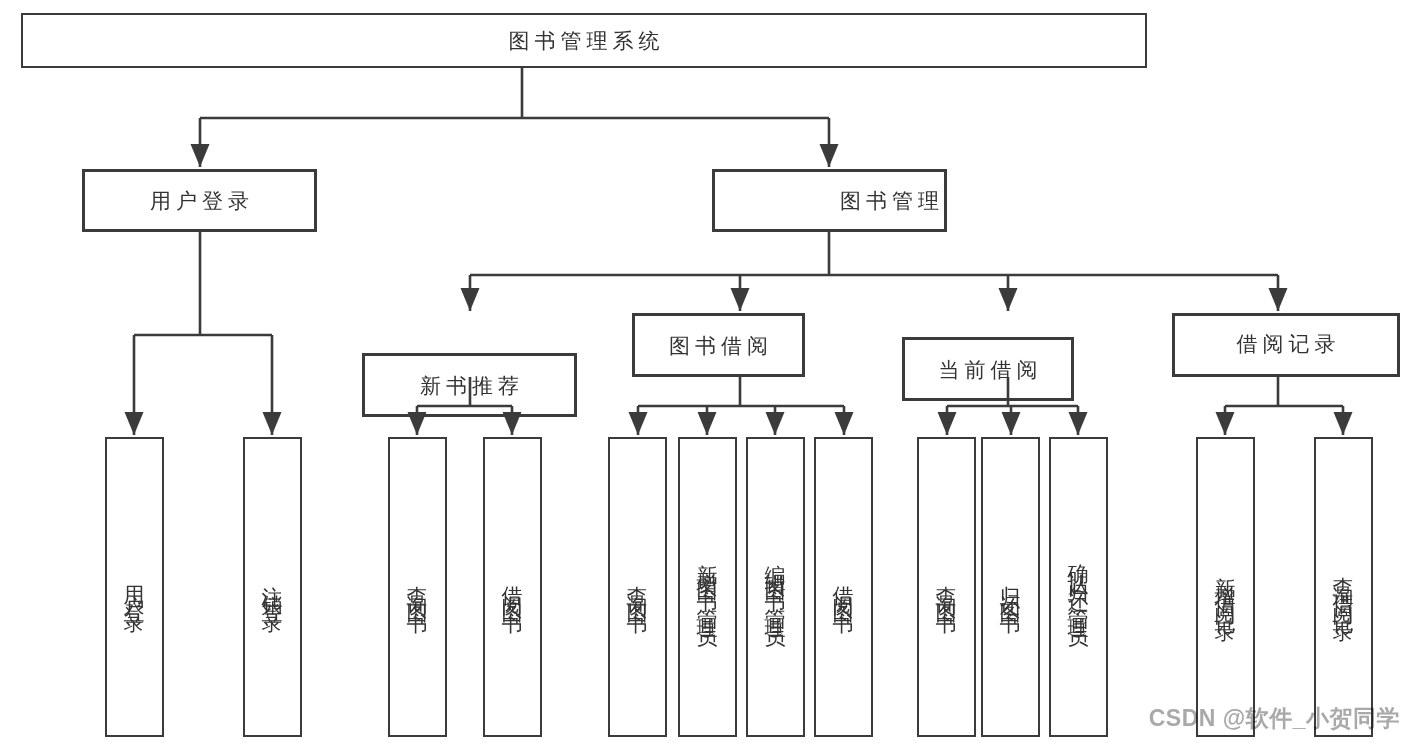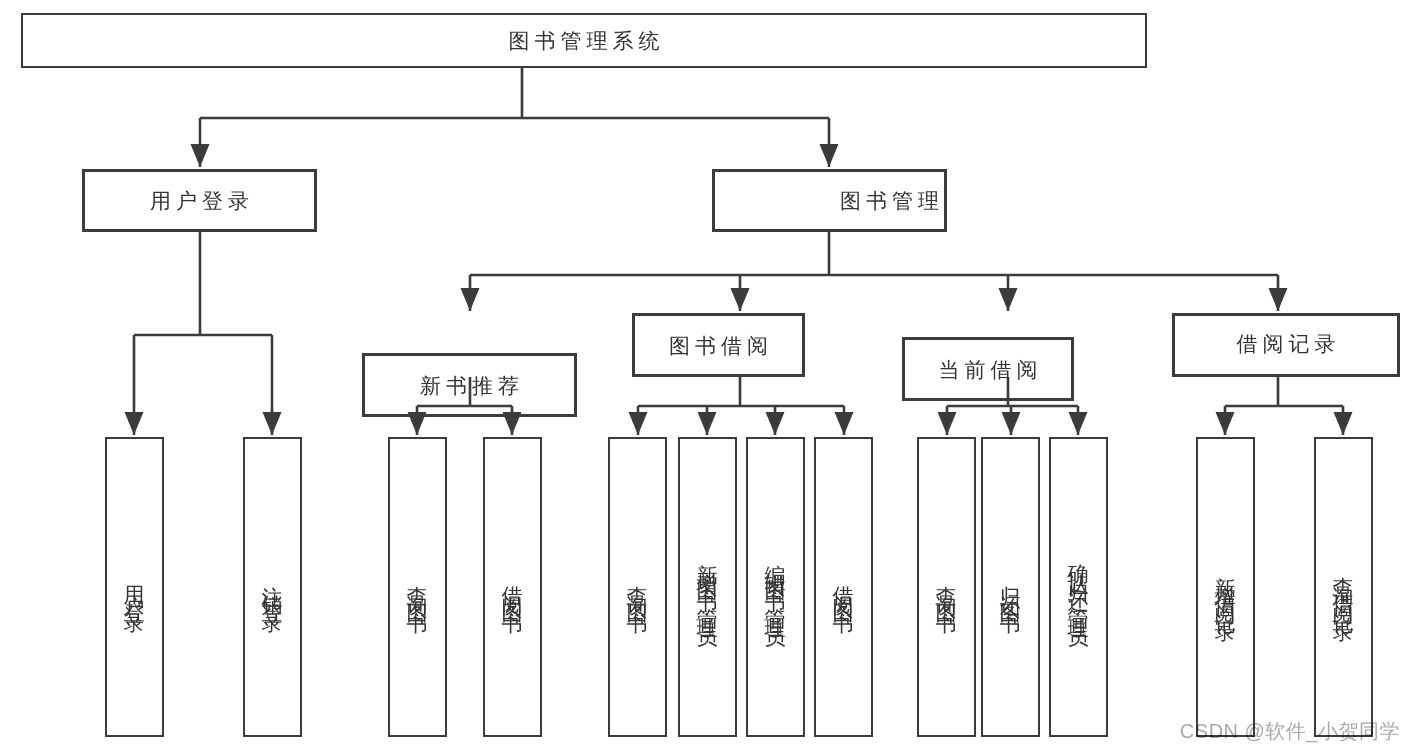--- a/index.html
+++ b/index.html
@@ -27,24 +27,25 @@
     writing-mode:vertical-rl; text-orientation:mixed;
     font-size:21px; letter-spacing:9px; line-height:1;
   }
   svg.connectors { position:absolute; left:0; top:0; width:1405px; height:747px; z-index:1; }
   .connectors path.ln, .connectors line {
     stroke:var(--line,#3b3b3b); stroke-width:2.6; fill:none;
   }
   .connectors line { marker-end:url(#arw); }
   .arwhead { fill:var(--line,#3b3b3b); stroke:none; }
   .watermark {
-    position:absolute; right:5px; bottom:2px; z-index:3;
-    font-size:20px; letter-spacing:0.5px; white-space:nowrap;
+    position:absolute; right:5px; bottom:13px; z-index:3;
+    font-size:23px; letter-spacing:0.5px; white-space:nowrap;
     color:var(--watermark,#aaaaaa);
     mix-blend-mode:multiply;
+    font-weight:bold;
   }
 </style>
 </head>
 <body>
 
 <div class="canvas">
 
   <svg class="connectors" viewBox="0 0 1405 747">
     <defs>
       <marker id="arw" markerUnits="userSpaceOnUse" markerWidth="26" markerHeight="20" refX="23" refY="9.5" orient="auto">

